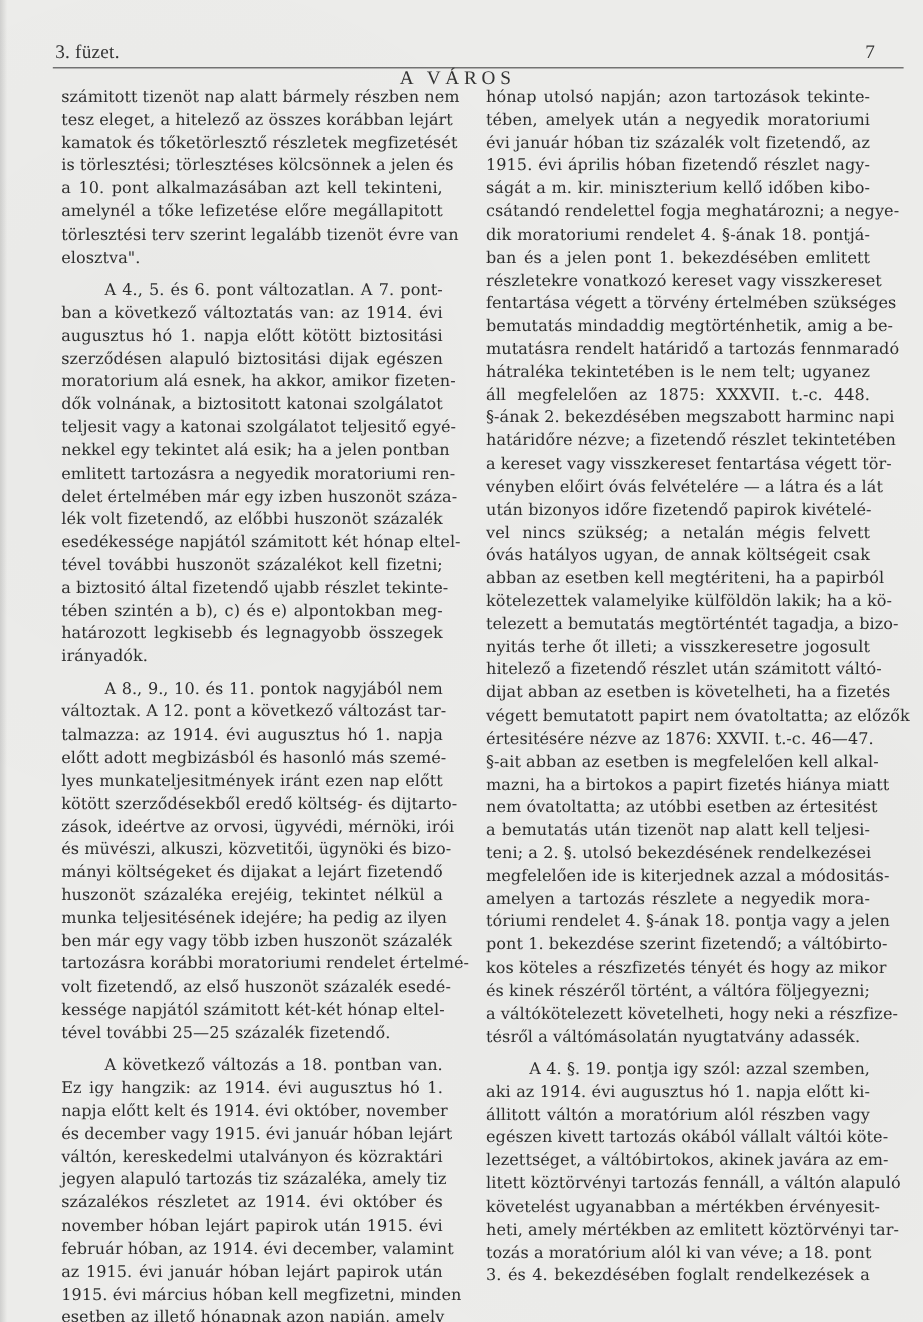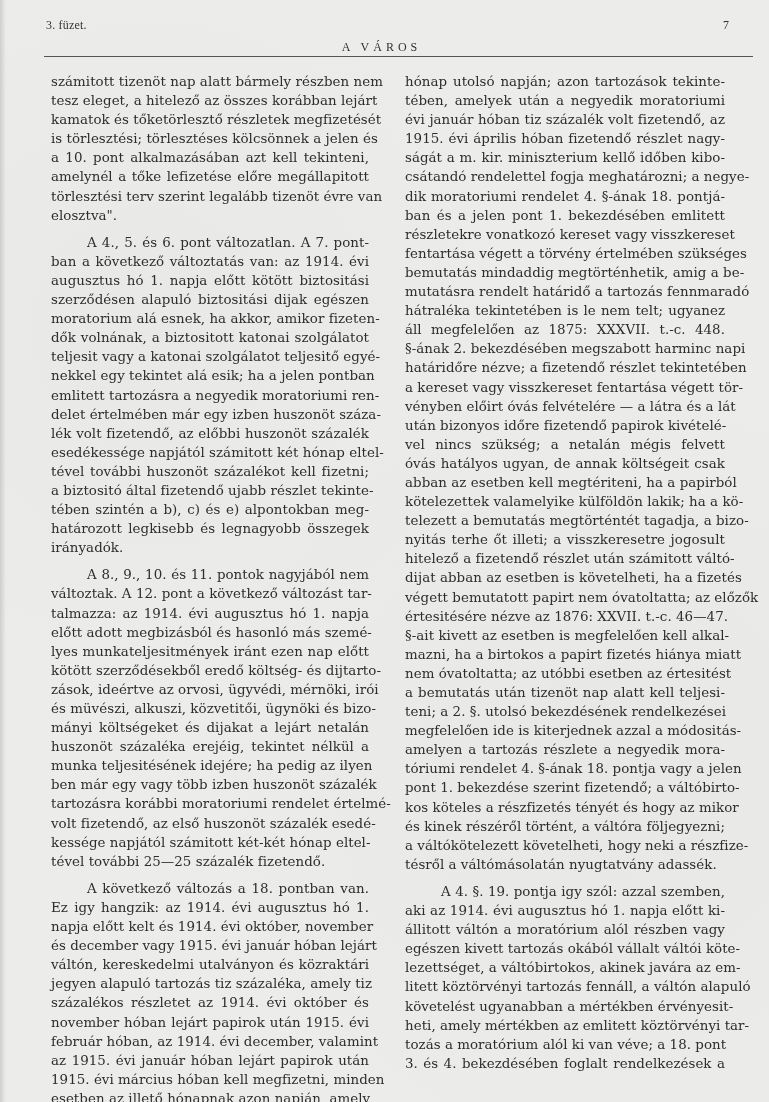--- a/index.html
+++ b/index.html
@@ -28,24 +28,24 @@
     .left-shadow {
       position: absolute;
       left: 0; top: 0; bottom: 0;
       width: 6px;
       background: linear-gradient(to right, rgba(0,0,0,0.12), rgba(0,0,0,0));
     }
     .header {
       position: absolute;
       left: 44px;
       right: 20px;
-      top: 18px;
+      top: 35px;
       height: 24px;
       font-family: "Liberation Serif", "DejaVu Serif", serif;
-      font-size: 12px;
+      font-size: 16px;
       color: #333;
     }
     .header .issue {
       position: absolute;
       left: 2px;
       top: 0;
       letter-spacing: 0.2px;
     }
     .header .title {
       position: absolute;
@@ -148,21 +148,21 @@
       <span class="para-gap"></span>
       <div>
         <span class="line indent">A 8., 9., 10. és 11. pontok nagyjából nem</span>
         <span class="line">változtak. A 12. pont a következő változást tar-</span>
         <span class="line">talmazza: az 1914. évi augusztus hó 1. napja</span>
         <span class="line">előtt adott megbizásból és hasonló más szemé-</span>
         <span class="line">lyes munkateljesitmények iránt ezen nap előtt</span>
         <span class="line">kötött szerződésekből eredő költség- és dijtarto-</span>
         <span class="line">zások, ideértve az orvosi, ügyvédi, mérnöki, irói</span>
         <span class="line">és müvészi, alkuszi, közvetitői, ügynöki és bizo-</span>
-        <span class="line">mányi költségeket és dijakat a lejárt netalán</span>
+        <span class="line">mányi költségeket és dijakat a lejárt fizetendő</span>
         <span class="line">huszonöt százaléka erejéig, tekintet nélkül a</span>
         <span class="line">munka teljesitésének idejére; ha pedig az ilyen</span>
         <span class="line">ben már egy vagy több izben huszonöt százalék</span>
         <span class="line">tartozásra korábbi moratoriumi rendelet értelmé-</span>
         <span class="line">volt fizetendő, az első huszonöt százalék esedé-</span>
         <span class="line">kessége napjától számitott két-két hónap eltel-</span>
         <span class="line last">tével további 25—25 százalék fizetendő.</span>
       </div>
       <span class="para-gap"></span>
       <div>
@@ -204,21 +204,21 @@
         <span class="line">vel nincs szükség; a netalán mégis felvett</span>
         <span class="line">óvás hatályos ugyan, de annak költségeit csak</span>
         <span class="line">abban az esetben kell megtériteni, ha a papirból</span>
         <span class="line">kötelezettek valamelyike külföldön lakik; ha a kö-</span>
         <span class="line">telezett a bemutatás megtörténtét tagadja, a bizo-</span>
         <span class="line">nyitás terhe őt illeti; a visszkeresetre jogosult</span>
         <span class="line">hitelező a fizetendő részlet után számitott váltó-</span>
         <span class="line">dijat abban az esetben is követelheti, ha a fizetés</span>
         <span class="line">végett bemutatott papirt nem óvatoltatta; az előzők</span>
         <span class="line">értesitésére nézve az 1876: XXVII. t.-c. 46—47.</span>
-        <span class="line">§-ait kivett az esetben is megfelelően kell alkal-</span>
+        <span class="line">§-ait abban az esetben is megfelelően kell alkal-</span>
         <span class="line">mazni, ha a birtokos a papirt fizetés hiánya miatt</span>
         <span class="line">nem óvatoltatta; az utóbbi esetben az értesitést</span>
         <span class="line">a bemutatás után tizenöt nap alatt kell teljesi-</span>
         <span class="line">teni; a 2. §. utolsó bekezdésének rendelkezései</span>
         <span class="line">megfelelően ide is kiterjednek azzal a módositás-</span>
         <span class="line">amelyen a tartozás részlete a negyedik mora-</span>
         <span class="line">tóriumi rendelet 4. §-ának 18. pontja vagy a jelen</span>
         <span class="line">pont 1. bekezdése szerint fizetendő; a váltóbirto-</span>
         <span class="line">kos köteles a részfizetés tényét és hogy az mikor</span>
         <span class="line">és kinek részéről történt, a váltóra följegyezni;</span>

